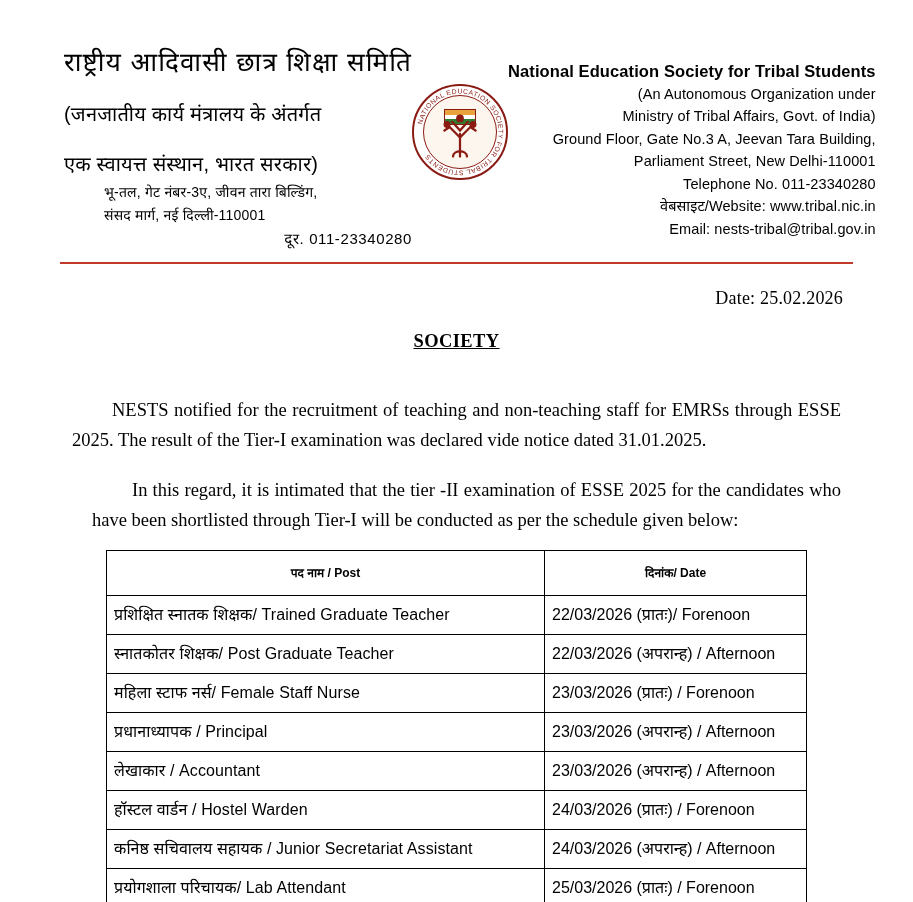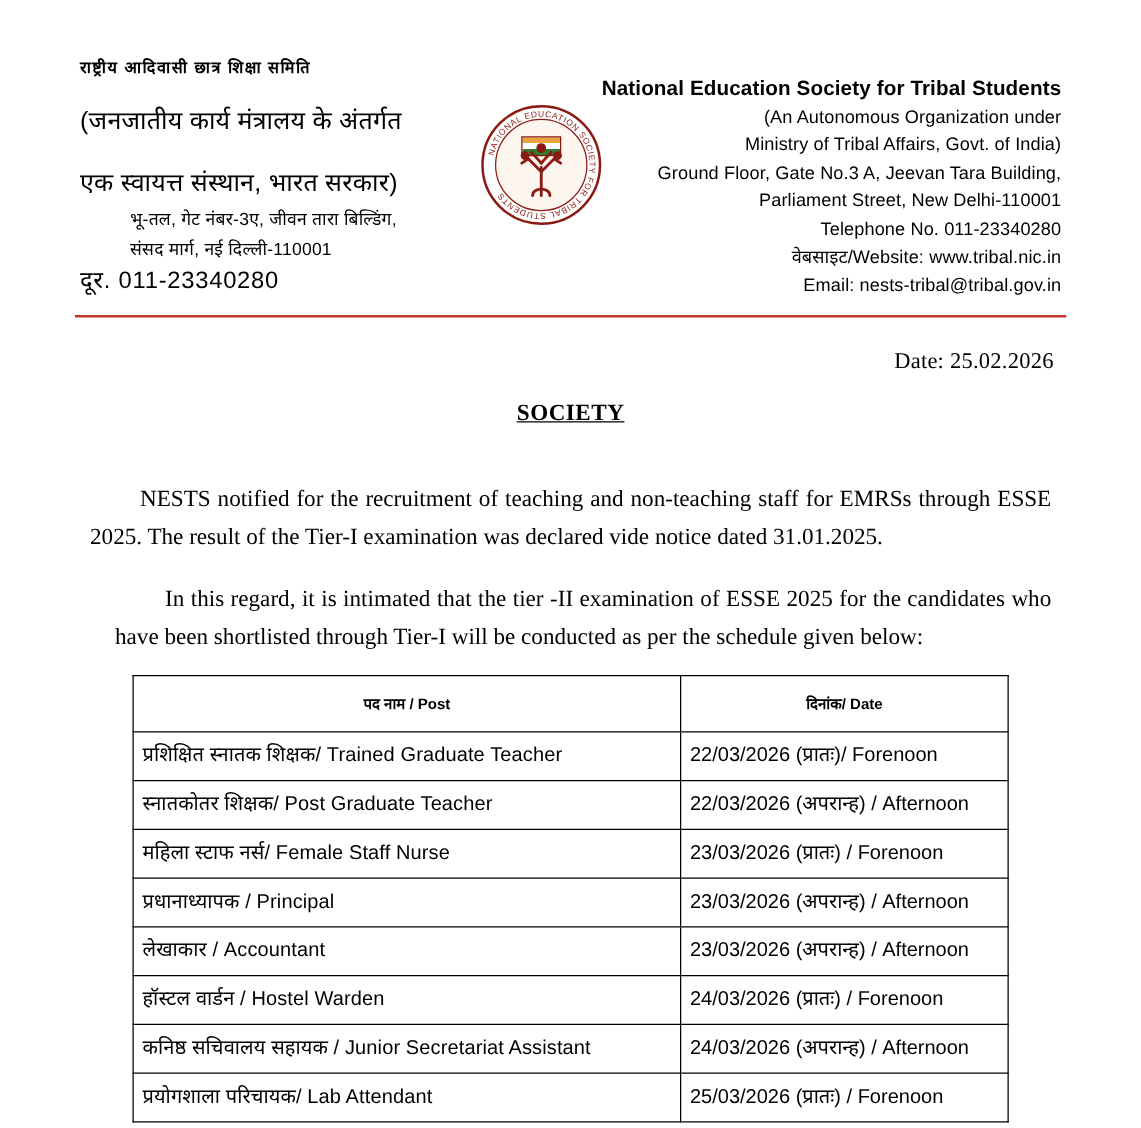--- a/index.html
+++ b/index.html
@@ -28,43 +28,44 @@
     display: flex;
     align-items: flex-start;
     padding-top: 46px;
   }
   .lh-left {
     width: 372px;
     font-family: "Liberation Sans", sans-serif;
     padding-left: 4px;
   }
   .lh-left .hi-title {
-    font-size: 13px;
-    font-weight: 700;
+    font-size: 26px;
+    font-weight: 400;
     letter-spacing: 1.2px;
     line-height: 1.3;
     white-space: nowrap;
   }
   .lh-left .hi-sub {
     font-size: 20px;
     line-height: 1.55;
     margin-top: 19px;
     letter-spacing: 0.2px;
   }
   .lh-left .hi-addr {
     font-size: 14px;
     line-height: 1.55;
     margin-top: 2px;
     letter-spacing: 0.2px;
     margin-left: 40px;
   }
   .lh-left .hi-phone {
-    font-size: 19px;
+    font-size: 15px;
     line-height: 1.55;
     letter-spacing: 0.6px;
+    text-align: right;
   }
 
   .lh-emblem {
     width: 108px;
     display: flex;
     justify-content: center;
     padding-top: 38px;
   }
   .emblem {
     width: 96px;

